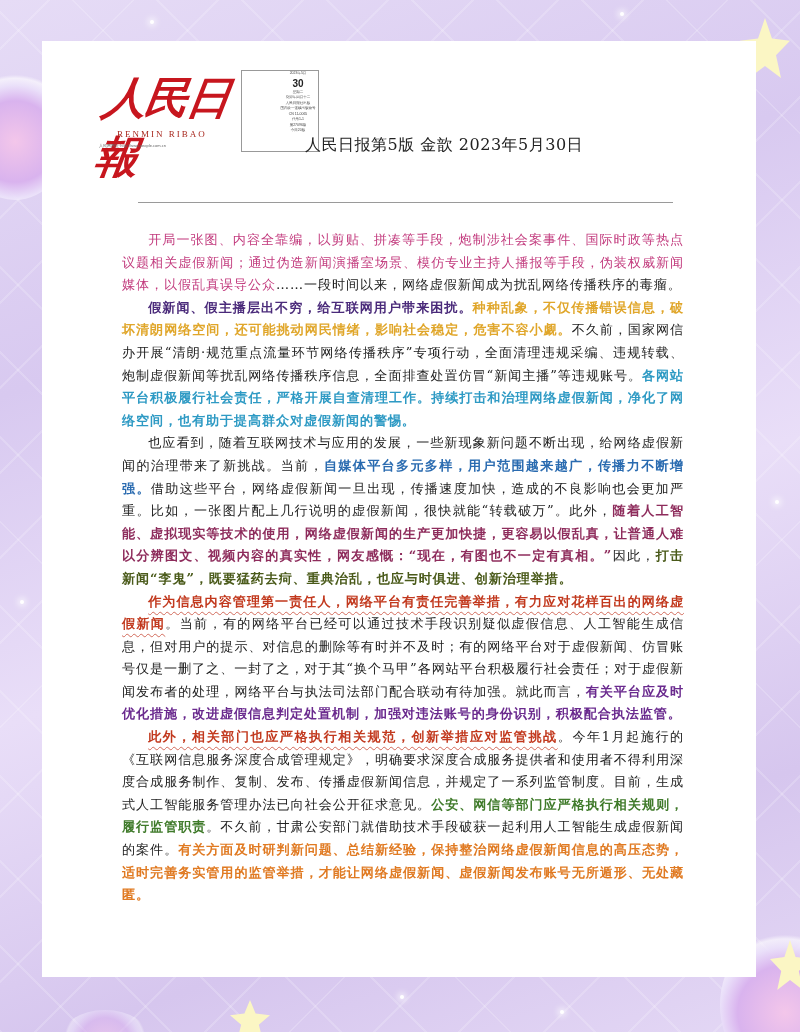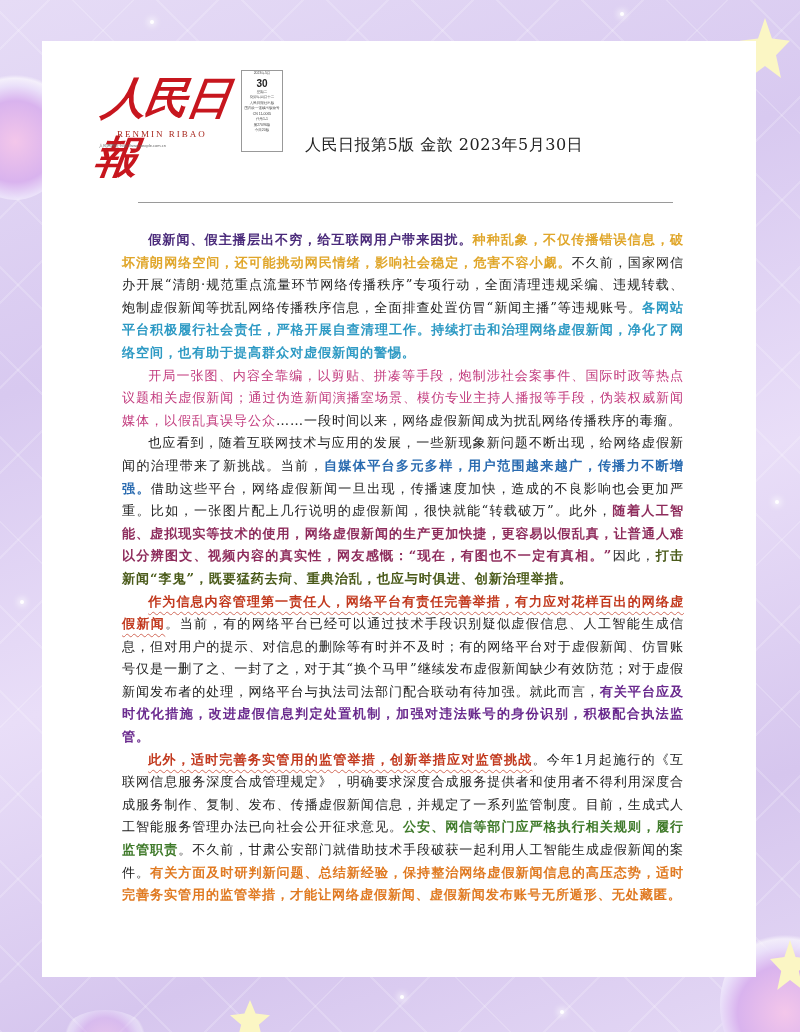--- a/index.html
+++ b/index.html
@@ -46,21 +46,21 @@
       position: absolute; left: 22px; top: 62px; font-size: 9px; color: #a8281e; letter-spacing: 2px;
       font-family: "Liberation Serif", serif;
     }
     .logo-url {
       position: absolute; left: 4px; top: 76px; font-size: 4px; color: #666;
       font-family: "Liberation Sans", sans-serif; white-space: nowrap;
     }
     .datebox {
       position: absolute; left: 146px; top: 3px; width: 40px; height: 80px;
       border: 1px solid #999; font-family: "Liberation Sans", sans-serif; color: #444;
-      text-align: center; font-size: 3.5px; line-height: 5.5px;
+      text-align: center; font-size: 3.5px; line-height: 5.5px; padding-left: 36px;
     }
     .datebox .day { font-size: 10px; line-height: 13px; color: #222; font-weight: bold; }
     .headline {
       position: absolute; left: 210px; top: 28px; font-size: 19px; font-weight: bold; color: #222;
       font-family: "DejaVu Sans", sans-serif; letter-spacing: 0.5px;
     }
     .byline {
       position: absolute; left: 210px; top: 68px; font-size: 16px; color: #222;
       font-family: "DejaVu Serif", serif; letter-spacing: 0.5px; white-space: nowrap;
     }
@@ -120,18 +120,18 @@
     <div>CN 11-0065</div>
     <div>代号1-1</div>
     <div>第27096期</div>
     <div>今日20版</div>
   </div>
   <div class="byline">人民日报第5版  金歆  2023年5月30日</div>
 </div>
 <div class="rule"></div>
 
 <div class="article">
+  <p><span class="c-pink">开局一张图、内容全靠编，以剪贴、拼凑等手段，炮制涉社会案事件、国际时政等热点议题相关虚假新闻；通过伪造新闻演播室场景、模仿专业主持人播报等手段，伪装权威新闻媒体，以假乱真误导公众</span><span>……一段时间以来，网络虚假新闻成为扰乱网络传播秩序的毒瘤。</span></p>
   <p><span class="c-purple">假新闻、假主播层出不穷，给互联网用户带来困扰。</span><span class="c-gold">种种乱象，不仅传播错误信息，破坏清朗网络空间，还可能挑动网民情绪，影响社会稳定，危害不容小觑。</span><span>不久前，国家网信办开展“清朗·规范重点流量环节网络传播秩序”专项行动，全面清理违规采编、违规转载、炮制虚假新闻等扰乱网络传播秩序信息，全面排查处置仿冒“新闻主播”等违规账号。</span><span class="c-teal">各网站平台积极履行社会责任，严格开展自查清理工作。持续打击和治理网络虚假新闻，净化了网络空间，也有助于提高群众对虚假新闻的警惕。</span></p>
-  <p><span class="c-pink">开局一张图、内容全靠编，以剪贴、拼凑等手段，炮制涉社会案事件、国际时政等热点议题相关虚假新闻；通过伪造新闻演播室场景、模仿专业主持人播报等手段，伪装权威新闻媒体，以假乱真误导公众</span><span>……一段时间以来，网络虚假新闻成为扰乱网络传播秩序的毒瘤。</span></p>
   <p><span>也应看到，随着互联网技术与应用的发展，一些新现象新问题不断出现，给网络虚假新闻的治理带来了新挑战。当前，</span><span class="c-blue">自媒体平台多元多样，用户范围越来越广，传播力不断增强。</span><span>借助这些平台，网络虚假新闻一旦出现，传播速度加快，造成的不良影响也会更加严重。比如，一张图片配上几行说明的虚假新闻，很快就能“转载破万”。此外，</span><span class="c-maroon">随着人工智能、虚拟现实等技术的使用，网络虚假新闻的生产更加快捷，更容易以假乱真，让普通人难以分辨图文、视频内容的真实性，网友感慨：“现在，有图也不一定有真相。”</span><span>因此，</span><span class="c-olive">打击新闻“李鬼”，既要猛药去疴、重典治乱，也应与时俱进、创新治理举措。</span></p>
-  <p><span class="c-red">作为信息内容管理第一责任人，网络平台有责任完善举措，有力应对花样百出的网络虚假新闻</span><span>。当前，有的网络平台已经可以通过技术手段识别疑似虚假信息、人工智能生成信息，但对用户的提示、对信息的删除等有时并不及时；有的网络平台对于虚假新闻、仿冒账号仅是一删了之、一封了之，对于其“换个马甲”继续发布虚假新闻缺少有效防范；对于虚假新闻发布者的处理，网络平台与执法司法部门配合联动有待加强。就此而言，</span><span class="c-violet">有关平台应及时优化措施，改进虚假信息判定处置机制，加强对违法账号的身份识别，积极配合执法监管。</span></p>
-  <p><span class="c-red">此外，适时完善务实管用的监管举措，创新举措应对监管挑战</span><span>。今年1月起施行的《互联网信息服务深度合成管理规定》，明确要求深度合成服务提供者和使用者不得利用深度合成服务制作、复制、发布、传播虚假新闻信息，并规定了一系列监管制度。目前，生成式人工智能服务管理办法已向社会公开征求意见。</span><span class="c-green">公安、网信等部门应严格执行相关规则，履行监管职责</span><span>。不久前，甘肃公安部门就借助技术手段破获一起利用人工智能生成虚假新闻的案件。</span><span class="c-orange">有关方面及时研判新问题、总结新经验，保持整治网络虚假新闻信息的高压态势，适时完善务实管用的监管举措，才能让网络虚假新闻、虚假新闻发布账号无所遁形、无处藏匿。</span></p>
+  <p><span class="c-red">作为信息内容管理第一责任人，网络平台有责任完善举措，有力应对花样百出的网络虚假新闻</span><span>。当前，有的网络平台已经可以通过技术手段识别疑似虚假信息、人工智能生成信息，但对用户的提示、对信息的删除等有时并不及时；有的网络平台对于虚假新闻、仿冒账号仅是一删了之、一封了之，对于其“换个马甲”各网站平台积极履行社会责任；对于虚假新闻发布者的处理，网络平台与执法司法部门配合联动有待加强。就此而言，</span><span class="c-violet">有关平台应及时优化措施，改进虚假信息判定处置机制，加强对违法账号的身份识别，积极配合执法监管。</span></p>
+  <p><span class="c-red">此外，相关部门也应严格执行相关规范，创新举措应对监管挑战</span><span>。今年1月起施行的《互联网信息服务深度合成管理规定》，明确要求深度合成服务提供者和使用者不得利用深度合成服务制作、复制、发布、传播虚假新闻信息，并规定了一系列监管制度。目前，生成式人工智能服务管理办法已向社会公开征求意见。</span><span class="c-green">公安、网信等部门应严格执行相关规则，履行监管职责</span><span>。不久前，甘肃公安部门就借助技术手段破获一起利用人工智能生成虚假新闻的案件。</span><span class="c-orange">有关方面及时研判新问题、总结新经验，保持整治网络虚假新闻信息的高压态势，适时完善务实管用的监管举措，才能让网络虚假新闻、虚假新闻发布账号无所遁形、无处藏匿。</span></p>
 </div>
 
 </body></html>

